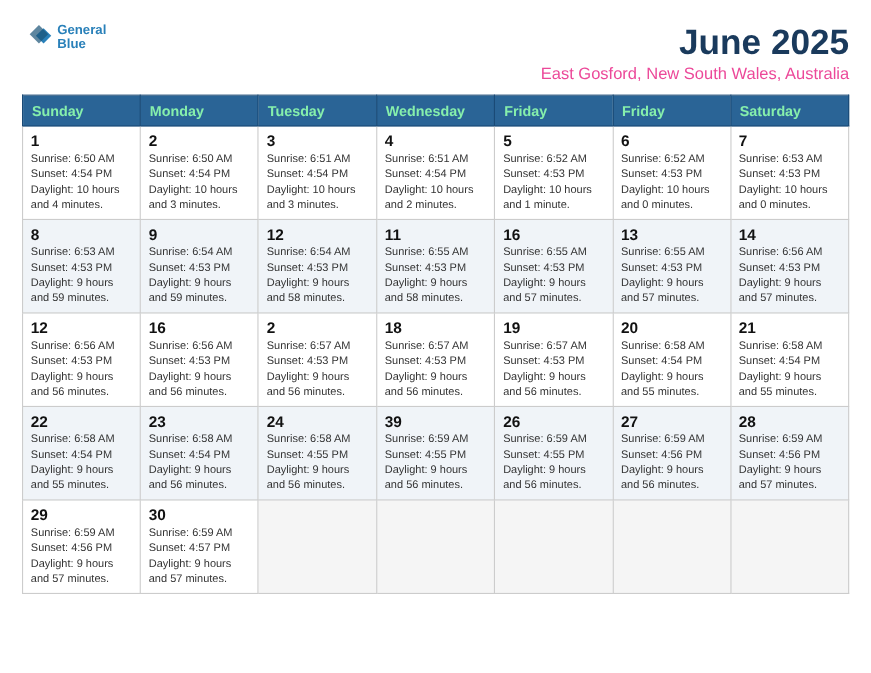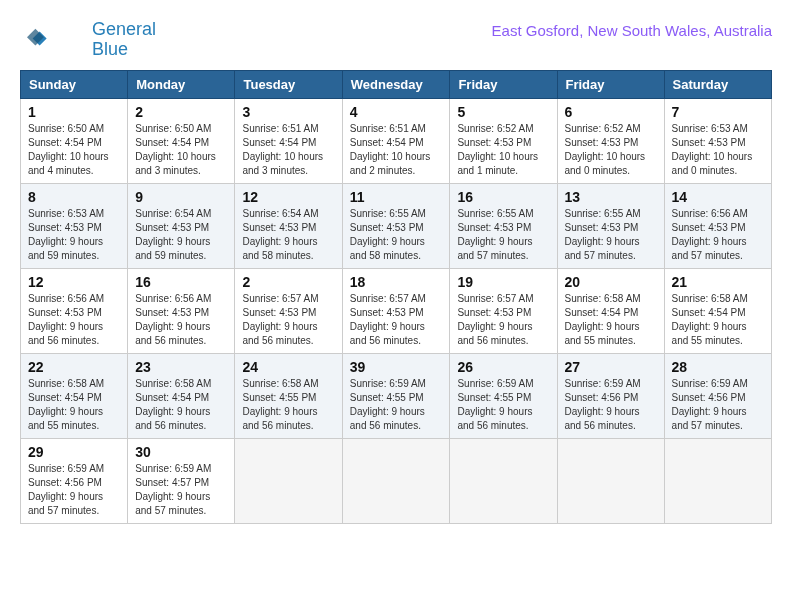--- a/index.html
+++ b/index.html
@@ -15,54 +15,53 @@
       justify-content: space-between;
       align-items: flex-start;
       margin-bottom: 10px;
     }
     .logo {
       display: flex;
       align-items: center;
       gap: 4px;
     }
     .logo-text {
-      font-size: 18px;
-      font-weight: normal;
+      font-size: 12px;
+      font-weight: bold;
       color: #1a3a5c;
       line-height: 1.1;
-      margin-left: 40px;
     }
     .logo-text span {
       color: #2980b9;
     }
     .logo-icon {
       width: 28px;
       height: 28px;
     }
     .title-area {
       text-align: right;
     }
     .month-title {
       font-size: 32px;
       font-weight: bold;
       color: #1a3a5c;
     }
     .location-title {
       font-size: 15px;
-      color: #8b5cf6;
+      color: #ec4899;
       margin-top: 2px;
     }
     .calendar {
       width: 100%;
       border-collapse: collapse;
       border: 1px solid #ccc;
     }
     .calendar th {
       background-color: #2a6496;
-      color: #ffffff;
+      color: #86efac;
       text-align: left;
       padding: 6px 8px;
       font-size: 13px;
       font-weight: bold;
       border: 1px solid #1a4a76;
     }
     .calendar td {
       vertical-align: top;
       padding: 5px 7px;
       border: 1px solid #ccc;
@@ -99,20 +98,21 @@
     <svg class="logo-icon" viewBox="0 0 40 40">
       <polygon points="28,8 38,18 28,28 18,18" fill="#2980b9"></polygon>
       <polygon points="22,4 34,16 22,28 10,16" fill="#1a5276" opacity="0.7"></polygon>
     </svg>
     <div class="logo-text">
       <span>General</span><br>
       <span style="color:#2980b9">Blue</span>
     </div>
   </div>
   <div class="title-area">
+    <div class="month-title">June 2025</div>
     <div class="location-title">East Gosford, New South Wales, Australia</div>
   </div>
 </div>
 
 <table class="calendar">
   <thead>
     <tr>
     <th>Sunday</th>
         <th>Monday</th>
         <th>Tuesday</th>

